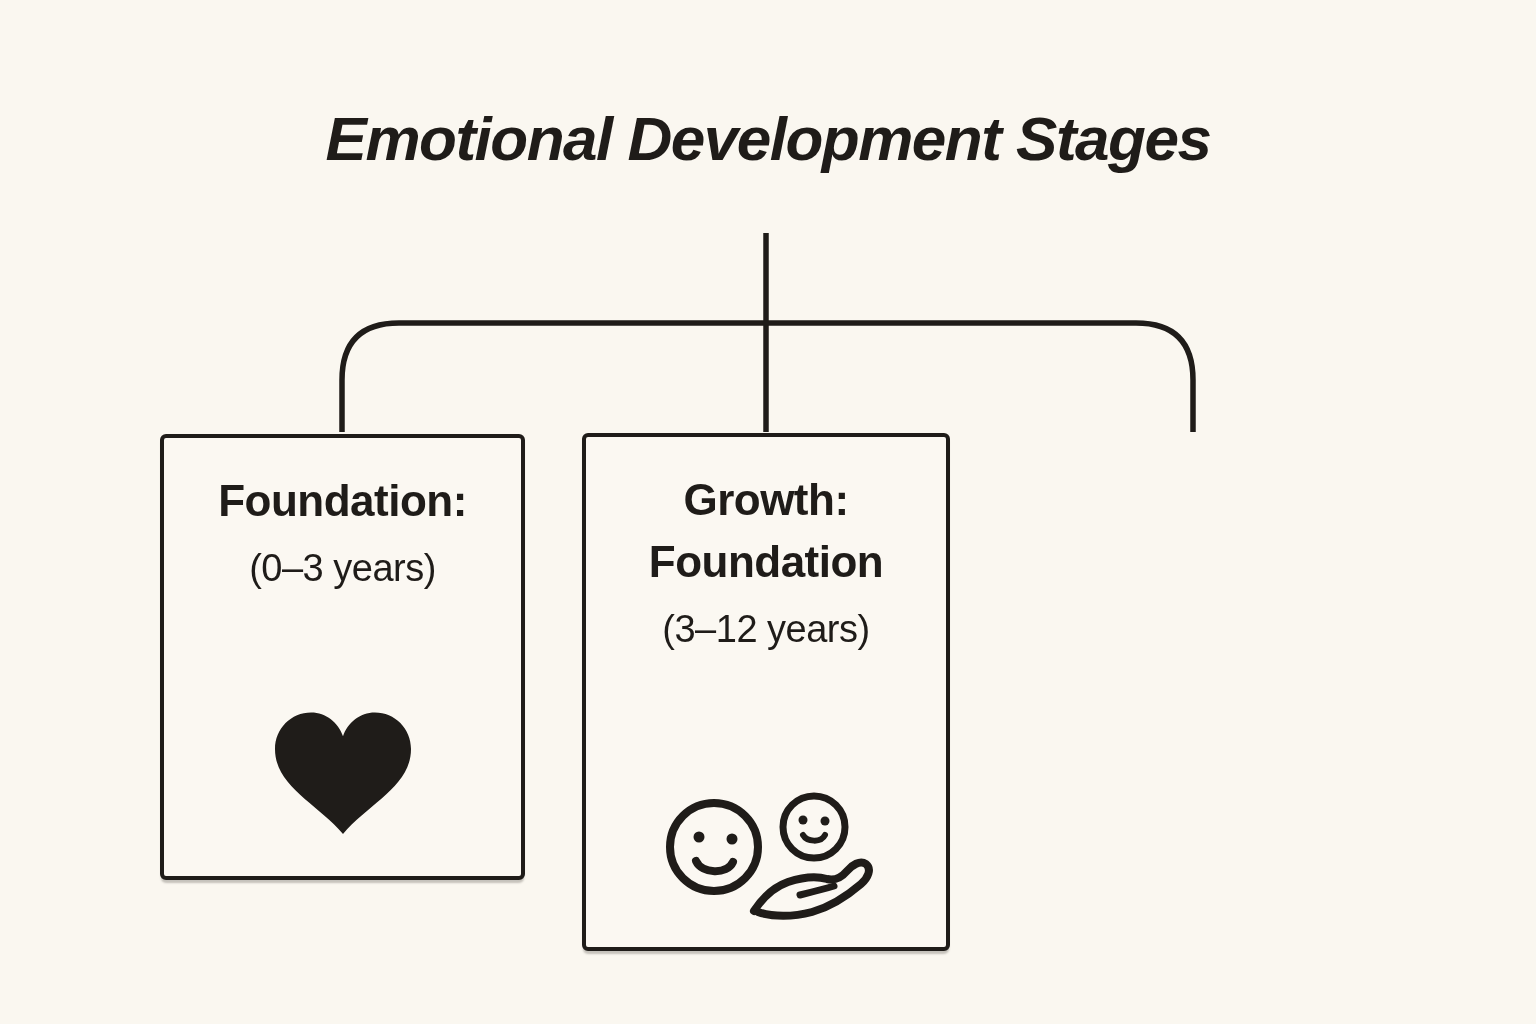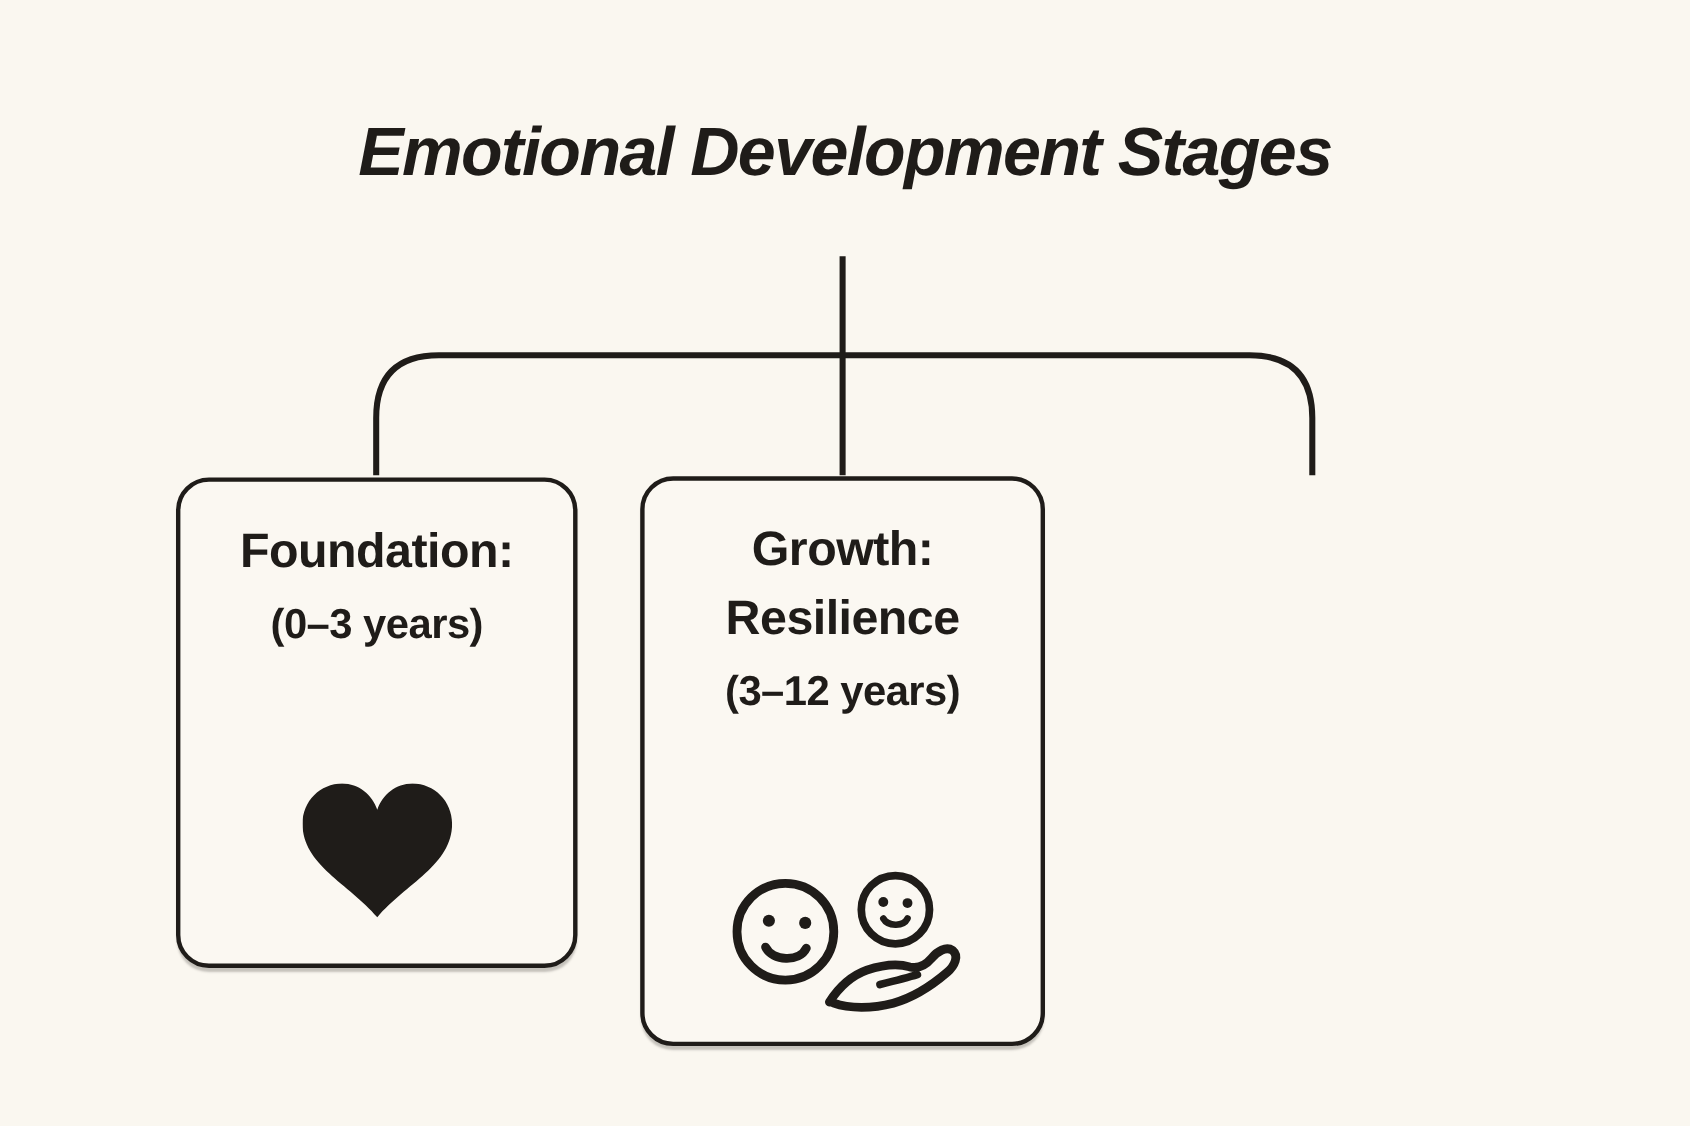--- a/index.html
+++ b/index.html
@@ -37,38 +37,38 @@
   .connector path{
     fill:none;
     stroke:var(--ink);
     stroke-width:5.5;
   }
   .card{
     position:absolute;
     box-sizing:border-box;
     background:var(--card-bg);
     border:4px solid var(--ink);
-    border-radius:30px;
+    border-radius:6px;
     box-shadow:0 4px 2px -1px rgba(40,36,30,0.25);
     text-align:center;
     padding-top:32px;
   }
   .card.c1{left:160px;top:434px;width:365px;height:446px;}
   .card.c2{left:582px;top:433px;width:368px;height:518px;}
   .card.c3{left:1010px;top:433px;width:367px;height:445px;}
   .hline{
     font-size:44px;
     font-weight:700;
     line-height:62px;
     letter-spacing:-0.5px;
   }
   .age{
     margin-top:8px;
     font-size:38px;
-    font-weight:700;
+    font-weight:400;
     line-height:56px;
     letter-spacing:-0.5px;
   }
   .icon-wrap{
     position:absolute;
     left:0;width:100%;
     display:flex;justify-content:center;
   }
   .icon-wrap.i1{bottom:40px;}
   .icon-wrap.i2{bottom:14px;}
@@ -93,21 +93,21 @@
     <div class="age">(0–3 years)</div>
     <div class="icon-wrap i1">
       <svg width="136" height="124" viewBox="0 0 32 29">
         <path class="icon-ink" d="M16 28.6 C 9.9 21.4 0 17.4 0 8.6 C 0 3.8 3.8 0 8.5 0 C 12 0 14.9 2.4 16 5.6 C 17.1 2.4 20 0 23.5 0 C 28.2 0 32 3.8 32 8.6 C 32 17.4 22.1 21.4 16 28.6 Z"></path>
       </svg>
     </div>
   </section>
 
   <section class="card c2">
     <div class="hline">Growth:</div>
-    <div class="hline">Resilience</div>
+    <div class="hline">Foundation</div>
     <div class="age">(3–12 years)</div>
     <div class="icon-wrap i2">
       <svg width="220" height="150" viewBox="0 0 220 150">
 
         <circle class="icon-stroke" cx="58" cy="64" r="44" stroke-width="8"></circle>
         <circle class="icon-ink" cx="43" cy="54" r="5.5"></circle>
         <circle class="icon-ink" cx="76" cy="56" r="5.5"></circle>
         <path class="icon-stroke" d="M40 78 C 46 91 71 92 77 79" stroke-width="8"></path>
 
         <circle class="icon-stroke" cx="158" cy="44" r="31" stroke-width="7"></circle>

